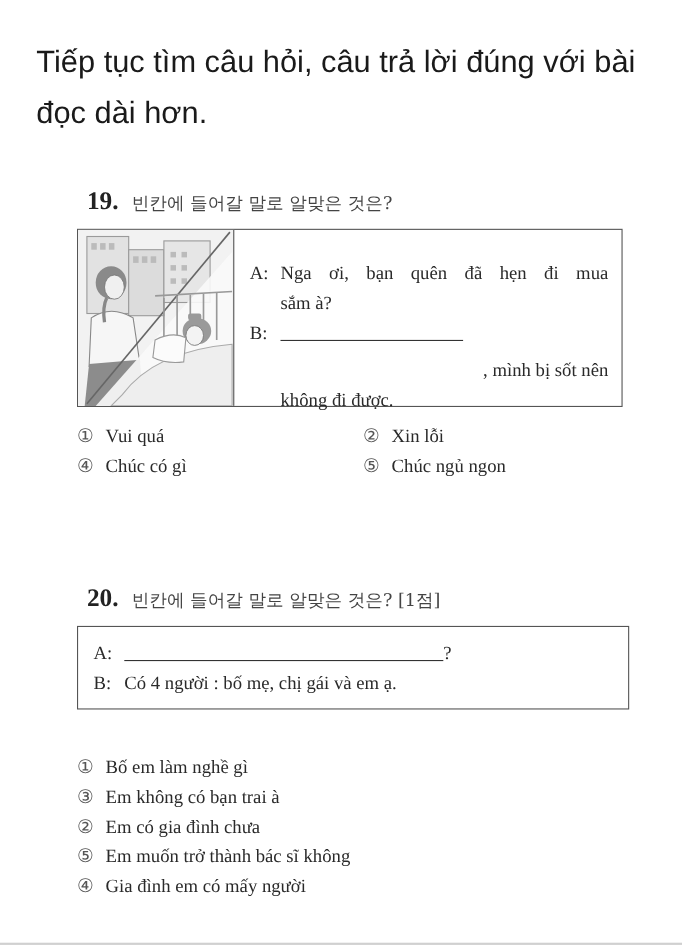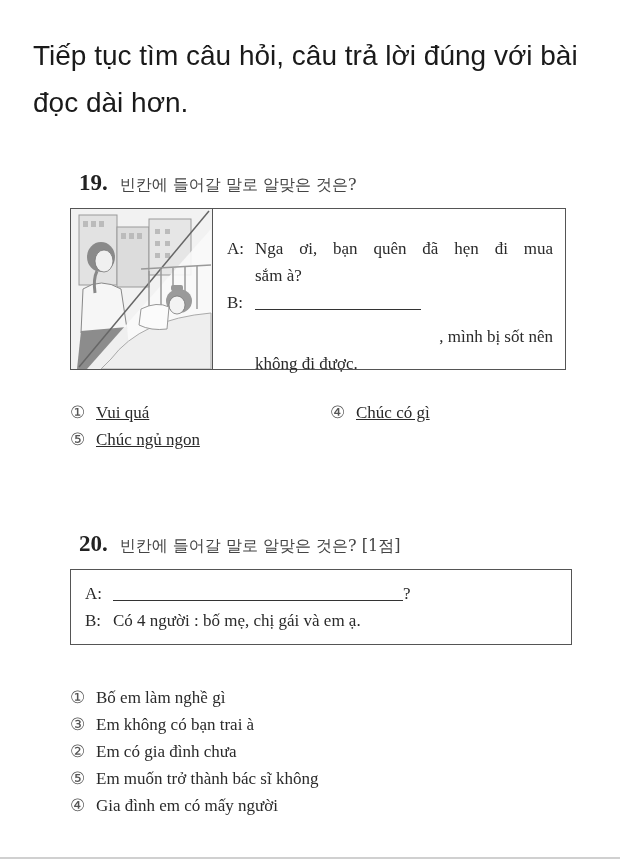--- a/index.html
+++ b/index.html
@@ -107,23 +107,24 @@
       <span class="blank" style="width:166px; height:20px;"></span>
       <span style="flex:1; text-align:right;margin-top:34px;">, mình bị sốt nên</span>
     </div>
     <div class="line">
       <span class="spk"></span>
       <span>không đi được.</span>
     </div>
   </div>
 </div>
 
-<div class="opts serif" style="top:399px;text-decoration:underline;">
+<div class="opts serif" style="top:383px;">
   <div class="opt-grid">
     <div><span class="cnum">①</span><span>Vui quá</span></div>
+    <div><span class="cnum">②</span><span>Xin lỗi</span></div>
     <div><span class="cnum">④</span><span>Chúc có gì</span></div>
     <div><span class="cnum">⑤</span><span>Chúc ngủ ngon</span></div>
   </div>
 </div>
 
 <div class="q-title" style="top:531px;">
   <span class="q-num">20.</span>
   <span class="q-text">빈칸에 들어갈 말로 알맞은 것은? [1점]</span>
 </div>
 

